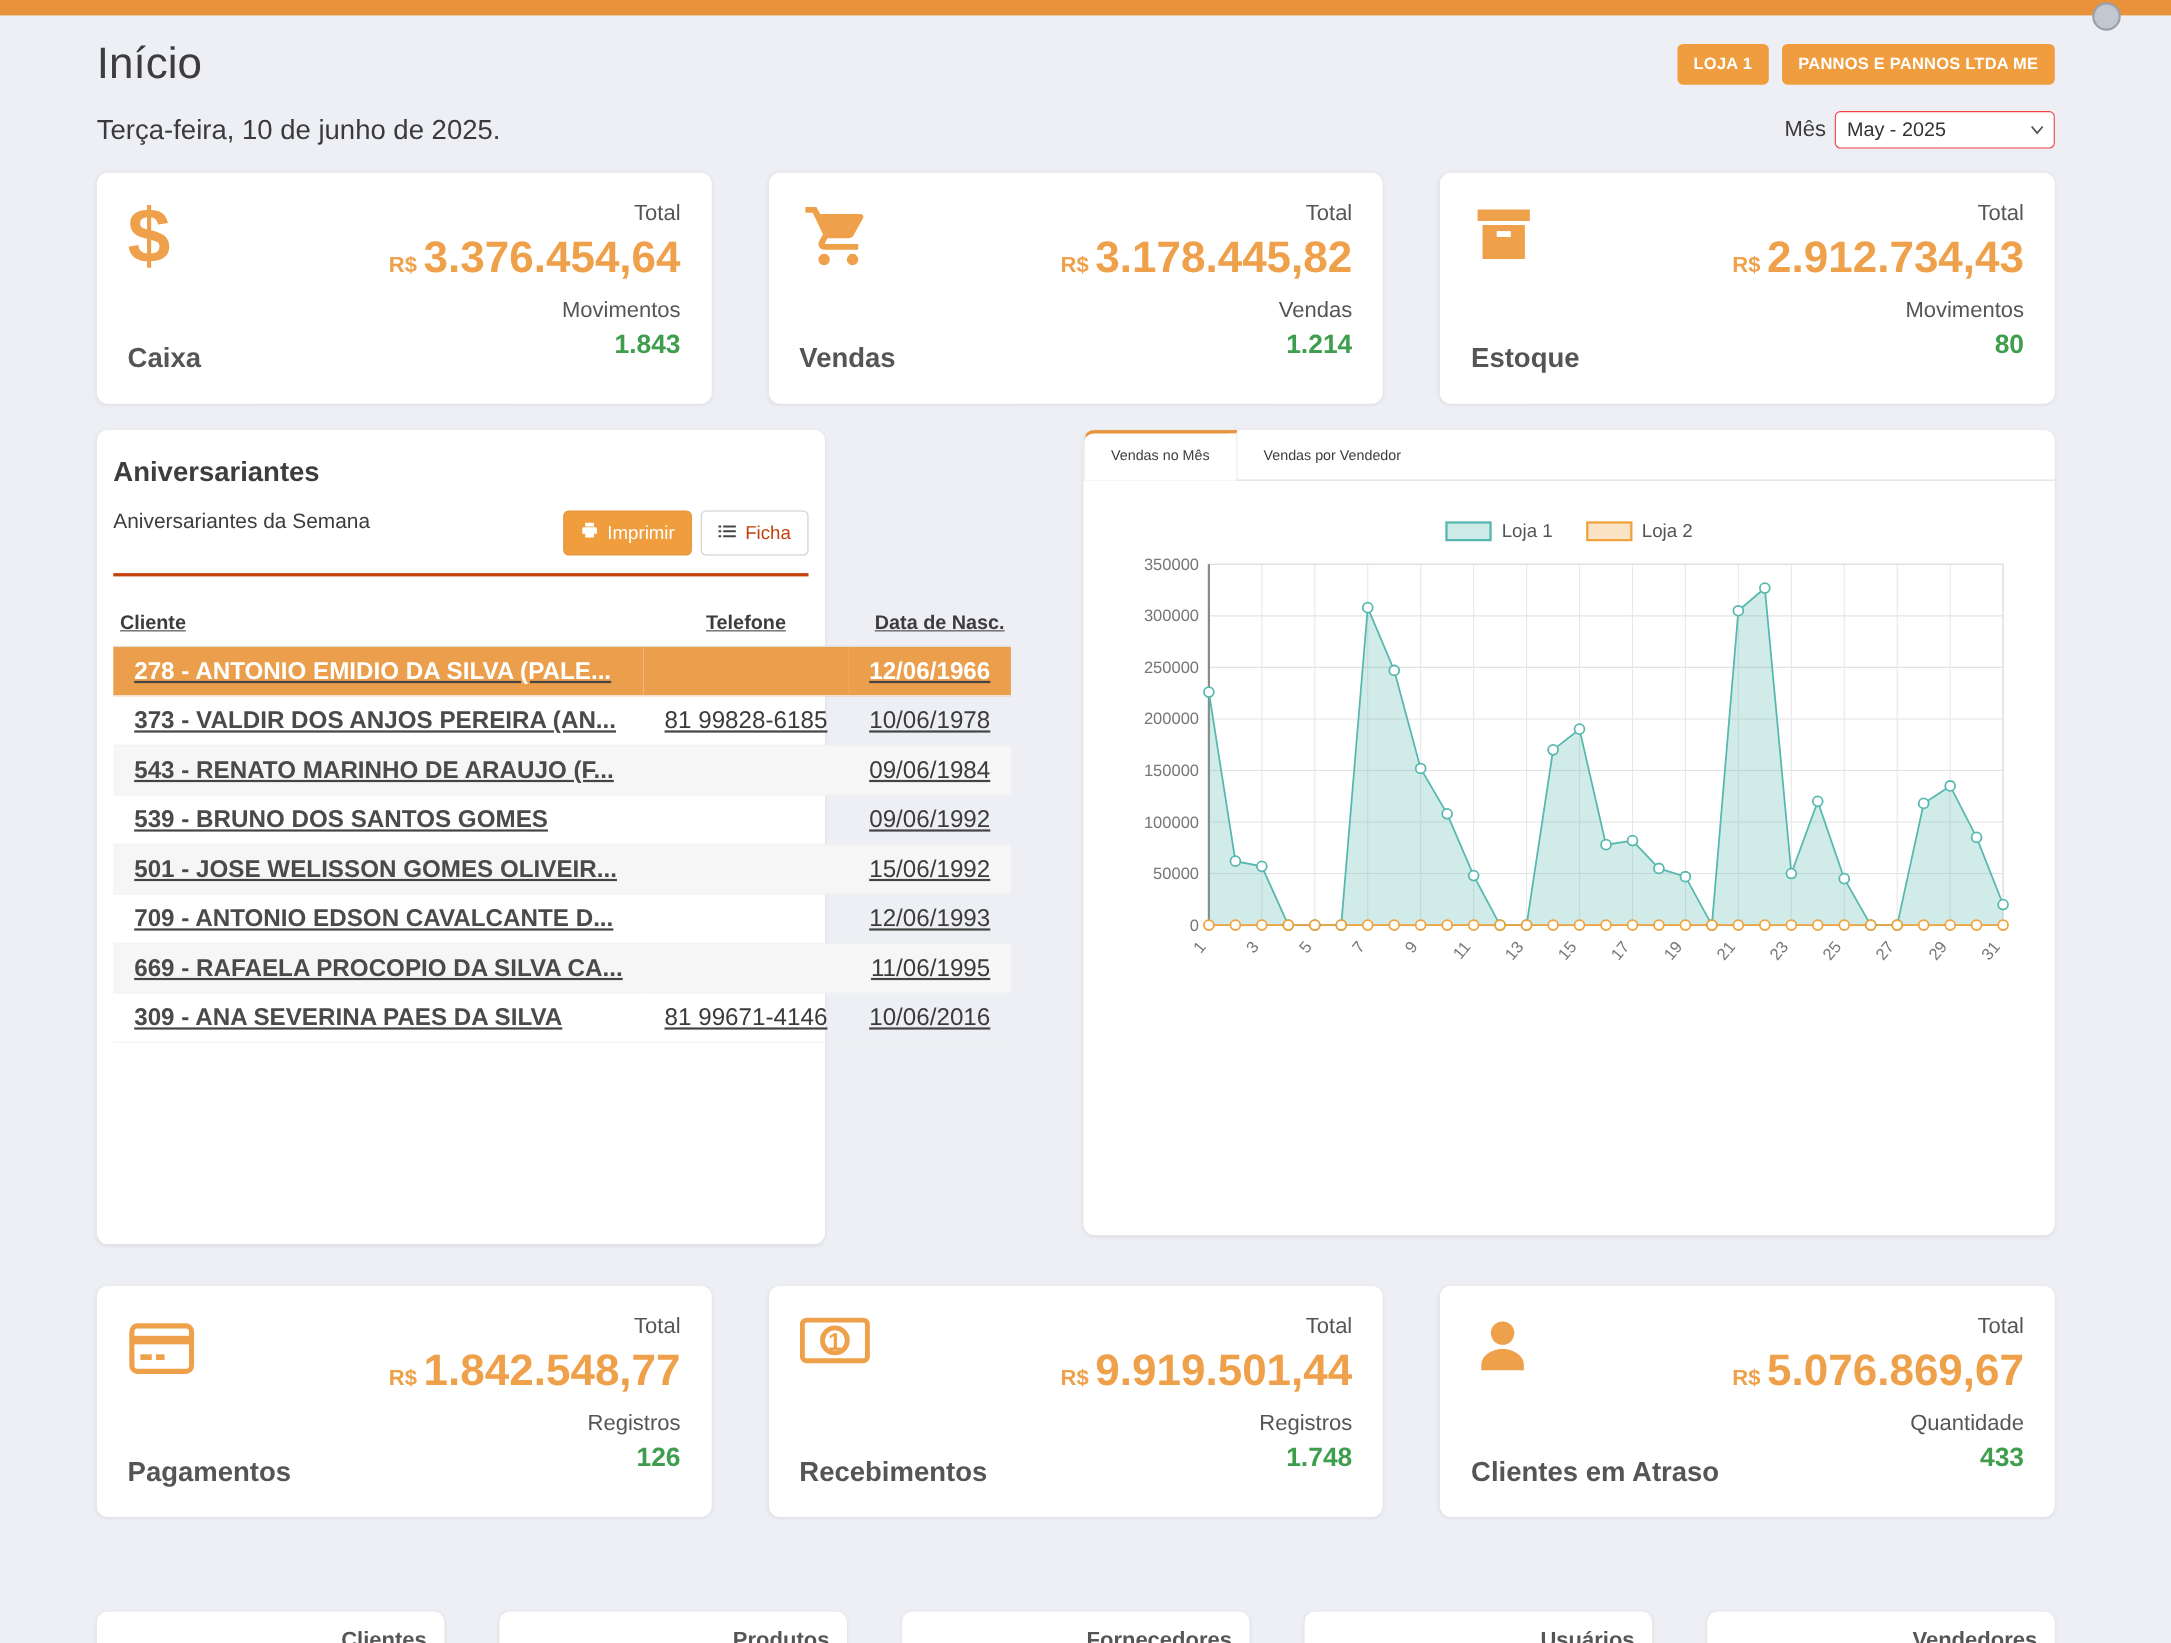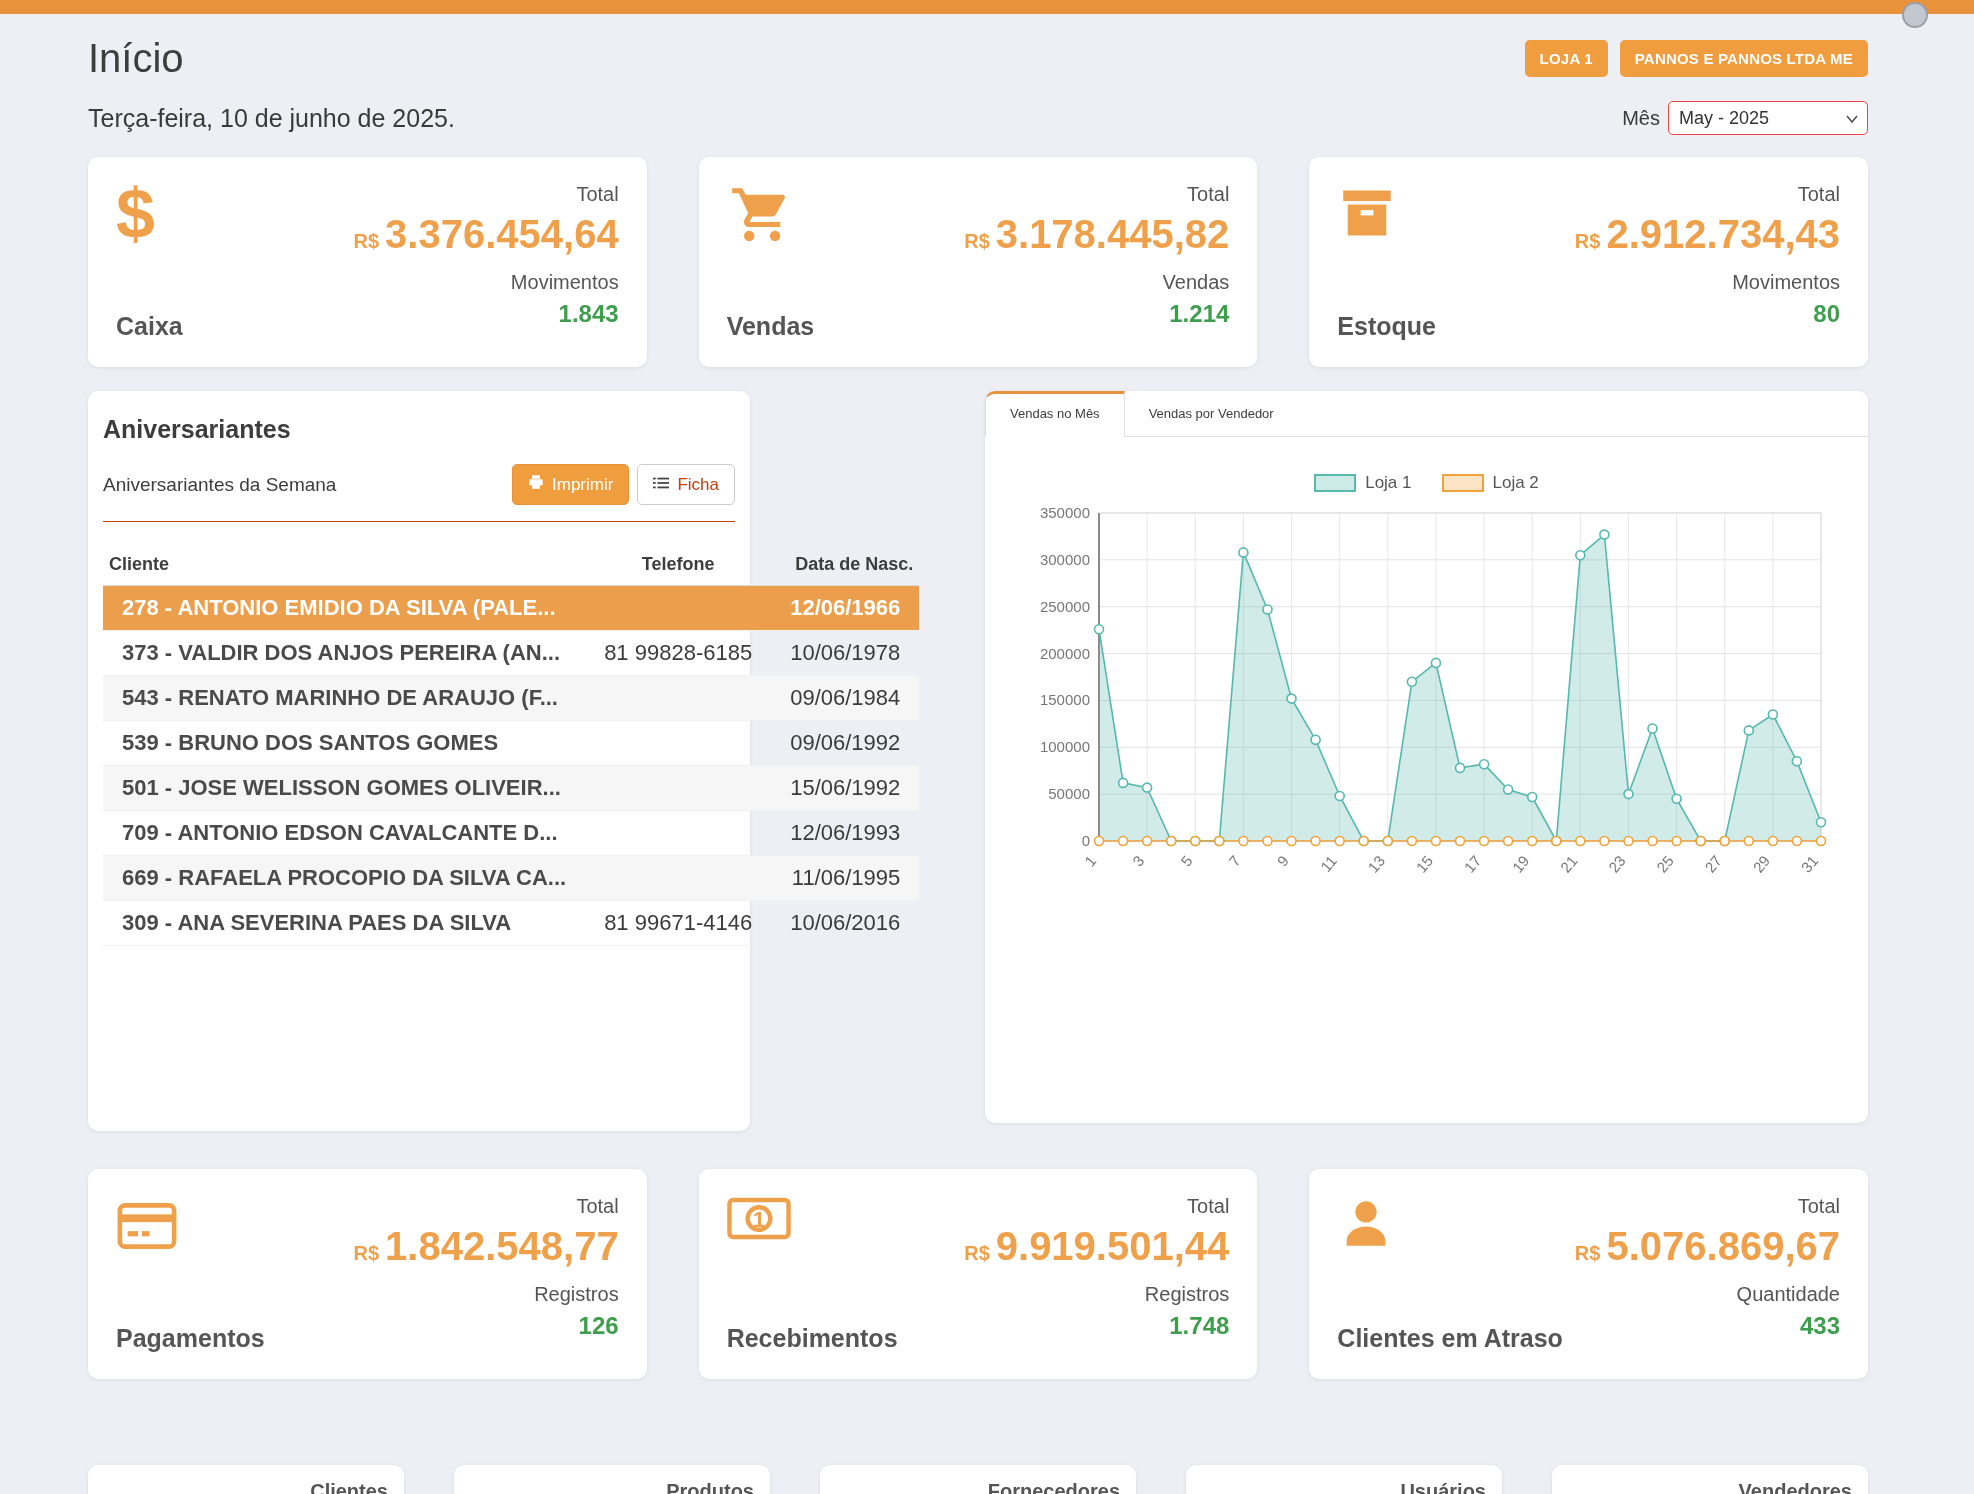--- a/index.html
+++ b/index.html
@@ -59,30 +59,30 @@
   .stat-amount .val { font-size:40px; font-weight:700; }
   .stat-label.second { margin-top:14px; }
   .stat-count { color:#3f9e4d; font-size:24px; font-weight:700; margin-top:6px; }
 
   
   .middle-row { display:flex; margin-top:24px; }
   .bday-card { width:662px; height:740px; padding:24px 15px 0; }
   .chart-card { width:883px; height:732px; margin-left:auto; }
 
   .bday-title { font-size:25px; font-weight:700; color:#3d3d3d; }
-  .bday-sub-row { display:flex; justify-content:space-between; align-items:center;
-                  margin-top:20px; padding-bottom:16px; border-bottom:1px solid #c2410c; }
+  .bday-sub-row { display:flex; justify-content:space-between; 
+                  margin-top:20px; padding-bottom:16px; border-bottom:3px solid #c2410c; }
   .bday-sub { font-size:19px; color:#3d3d3d; }
   .bday-buttons { display:flex; gap:8px; }
   .btn { display:inline-flex; align-items:center; gap:8px; border-radius:5px;
          font-size:17px; padding:9px 15px; cursor:pointer; font-family:"Liberation Sans", sans-serif; }
   .btn-print { background:#f09d3d; color:#fff; border:1px solid #e8923c; }
   .btn-ficha { background:#fff; color:#c2410c; border:1px solid #ccc; }
 
-  table.bday { width:100%; border-collapse:collapse; margin-top:22px; }
+  table.bday { width:100%; border-collapse:collapse; margin-top:22px;text-decoration:underline; }
   table.bday th { font-size:18px; font-weight:700; color:#3d3d3d; text-align:left;
                   padding:10px 6px; border-bottom:1px solid #ddd; }
   table.bday th.cell-phone { text-align:center; }
   table.bday th.cell-birth { text-align:right; }
   table.bday td { font-size:22px; padding:9px 19px; color:#3b3b3b; white-space:nowrap; }
   table.bday td.cell-client { font-weight:700; color:#4a4a4a; }
   table.bday td.cell-phone { text-align:center; }
   table.bday td.cell-birth { text-align:right; }
   table.bday tbody tr { border-bottom:1px solid #f0f0f0; }
   table.bday tbody tr:nth-child(odd) { background:#f6f6f6; }

